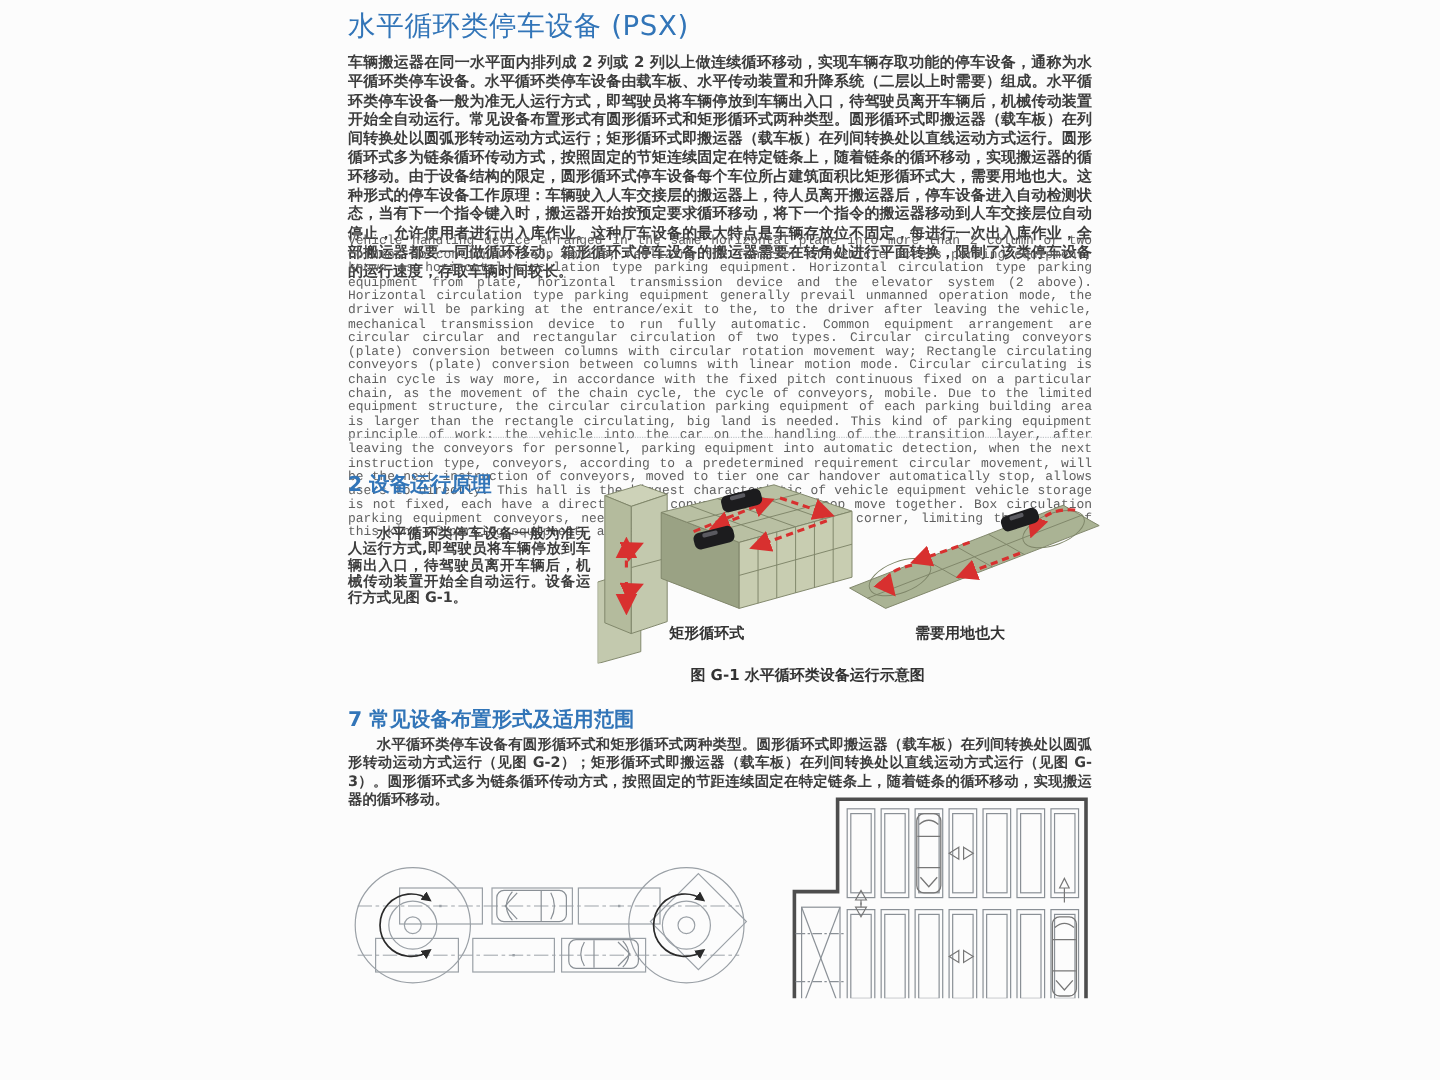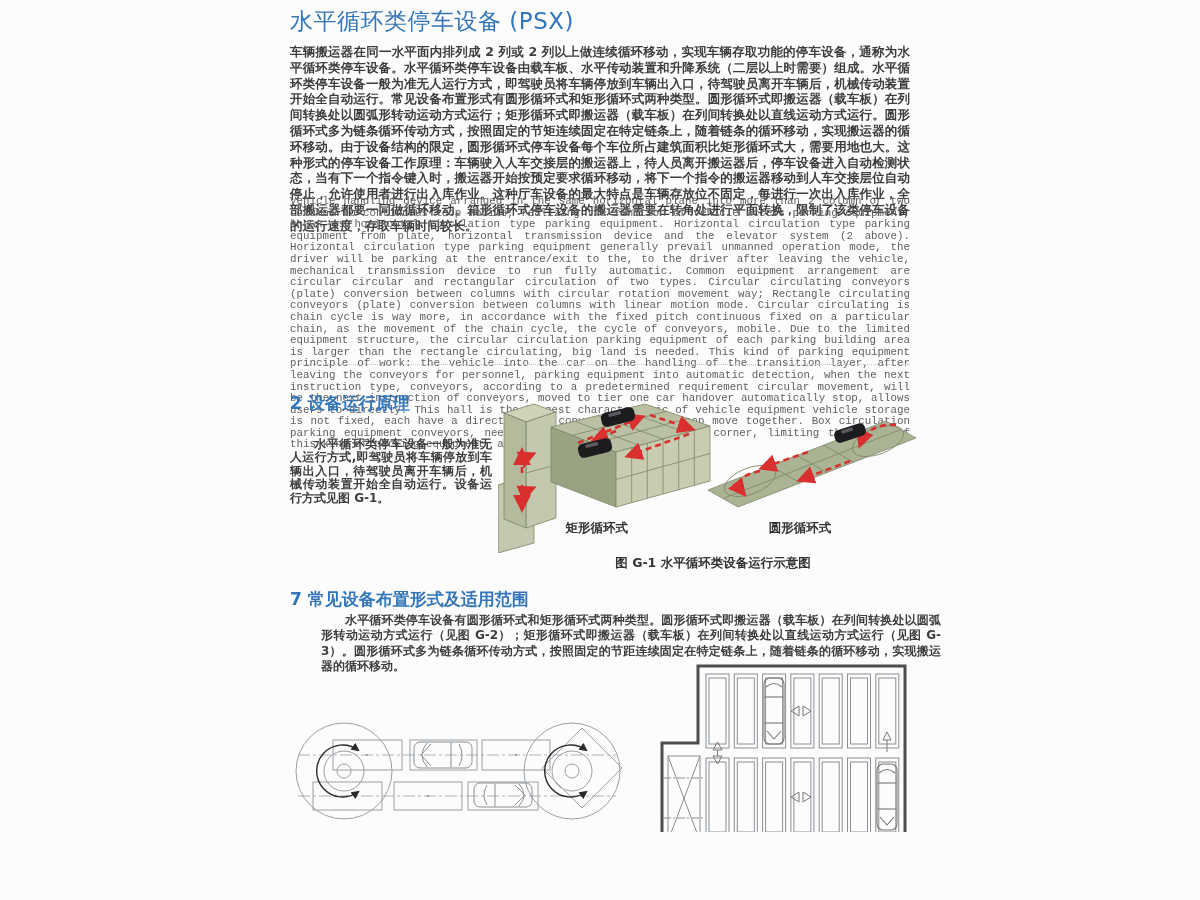--- a/index.html
+++ b/index.html
@@ -33,21 +33,21 @@
     <div class="abs divider" style="left:0;top:364px;"></div>
 
     <div class="abs sec-h" style="left:0;top:392px;width:400px;">2 设备运行原理</div>
 
     <div class="abs" style="left:0;top:424px;width:202px;">
       <div class="zh indent" style="line-height:13.4px;font-size:12px;margin-top:14px;">水平循环类停车设备一般为准无人运行方式,即驾驶员将车辆停放到车辆出入口，待驾驶员离开车辆后，机械传动装置开始全自动运行。设备运行方式见图 G-1。</div>
     </div>
 
     <div class="abs sec-h" style="left:0;top:588px;width:500px;">7 常见设备布置形式及适用范围</div>
 
-    <div class="abs zh indent" style="left:0;top:613px;width:620px;font-size:12px;line-height:15.3px;margin-left:31px;">水平循环类停车设备有圆形循环式和矩形循环式两种类型。圆形循环式即搬运器（载车板）在列间转换处以圆弧形转动运动方式运行（见图 G-2）；矩形循环式即搬运器（载车板）在列间转换处以直线运动方式运行（见图 G-3）。圆形循环式多为链条循环传动方式，按照固定的节距连续固定在特定链条上，随着链条的循环移动，实现搬运器的循环移动。</div>
+    <div class="abs zh indent" style="left:0;top:613px;width:620px;font-size:12px;line-height:15.3px;">水平循环类停车设备有圆形循环式和矩形循环式两种类型。圆形循环式即搬运器（载车板）在列间转换处以圆弧形转动运动方式运行（见图 G-2）；矩形循环式即搬运器（载车板）在列间转换处以直线运动方式运行（见图 G-3）。圆形循环式多为链条循环传动方式，按照固定的节距连续固定在特定链条上，随着链条的循环移动，实现搬运器的循环移动。</div>
   </div>
 
   <svg class="abs" style="left:498px;top:393px;" width="420" height="160" viewBox="0 0 420 160">
     <defs>
       <marker id="ra" markerWidth="7" markerHeight="7" refX="5.5" refY="3.5" orient="auto">
         <path d="M0,0 L7,3.5 L0,7 Z" fill="#d8302f"></path>
       </marker>
     </defs>
 
     <g>
@@ -112,23 +112,23 @@
       </g>
       <g fill="#1c1c1e">
         <g transform="translate(352,40) rotate(-18)">
           <rect x="-16" y="-6.5" width="32" height="13" rx="5"></rect>
           <rect x="-8" y="-5" width="12" height="3.5" rx="1.5" fill="#5a5a60"></rect>
         </g>
       </g>
     </g>
   </svg>
 
-  <div class="abs figlabel" style="left:528px;top:520px;width:100px;text-align:right;">矩形循环式</div>
-  <div class="abs figlabel" style="left:750px;top:520px;width:100px;">圆形循环式</div>
-  <div class="abs figcap" style="left:506px;top:555px;width:414px;">图 G-1 水平循环类设备运行示意图</div>
+  <div class="abs figlabel" style="left:539px;top:520px;width:100px;">矩形循环式</div>
+  <div class="abs figlabel" style="left:750px;top:520px;width:100px;">需要用地也大</div>
+  <div class="abs figcap" style="left:466px;top:555px;width:414px;">图 G-1 水平循环类设备运行示意图</div>
 
   <svg class="abs" style="left:282px;top:700px;" width="360" height="142" viewBox="0 0 360 142">
     <defs>
       <marker id="ka" markerWidth="6" markerHeight="6" refX="4.5" refY="3" orient="auto">
         <path d="M0,0 L6,3 L0,6 Z" fill="#2a2a2a"></path>
       </marker>
       <marker id="kb" markerWidth="6" markerHeight="6" refX="1.5" refY="3" orient="auto">
         <path d="M6,0 L0,3 L6,6 Z" fill="#2a2a2a"></path>
       </marker>
     </defs>

